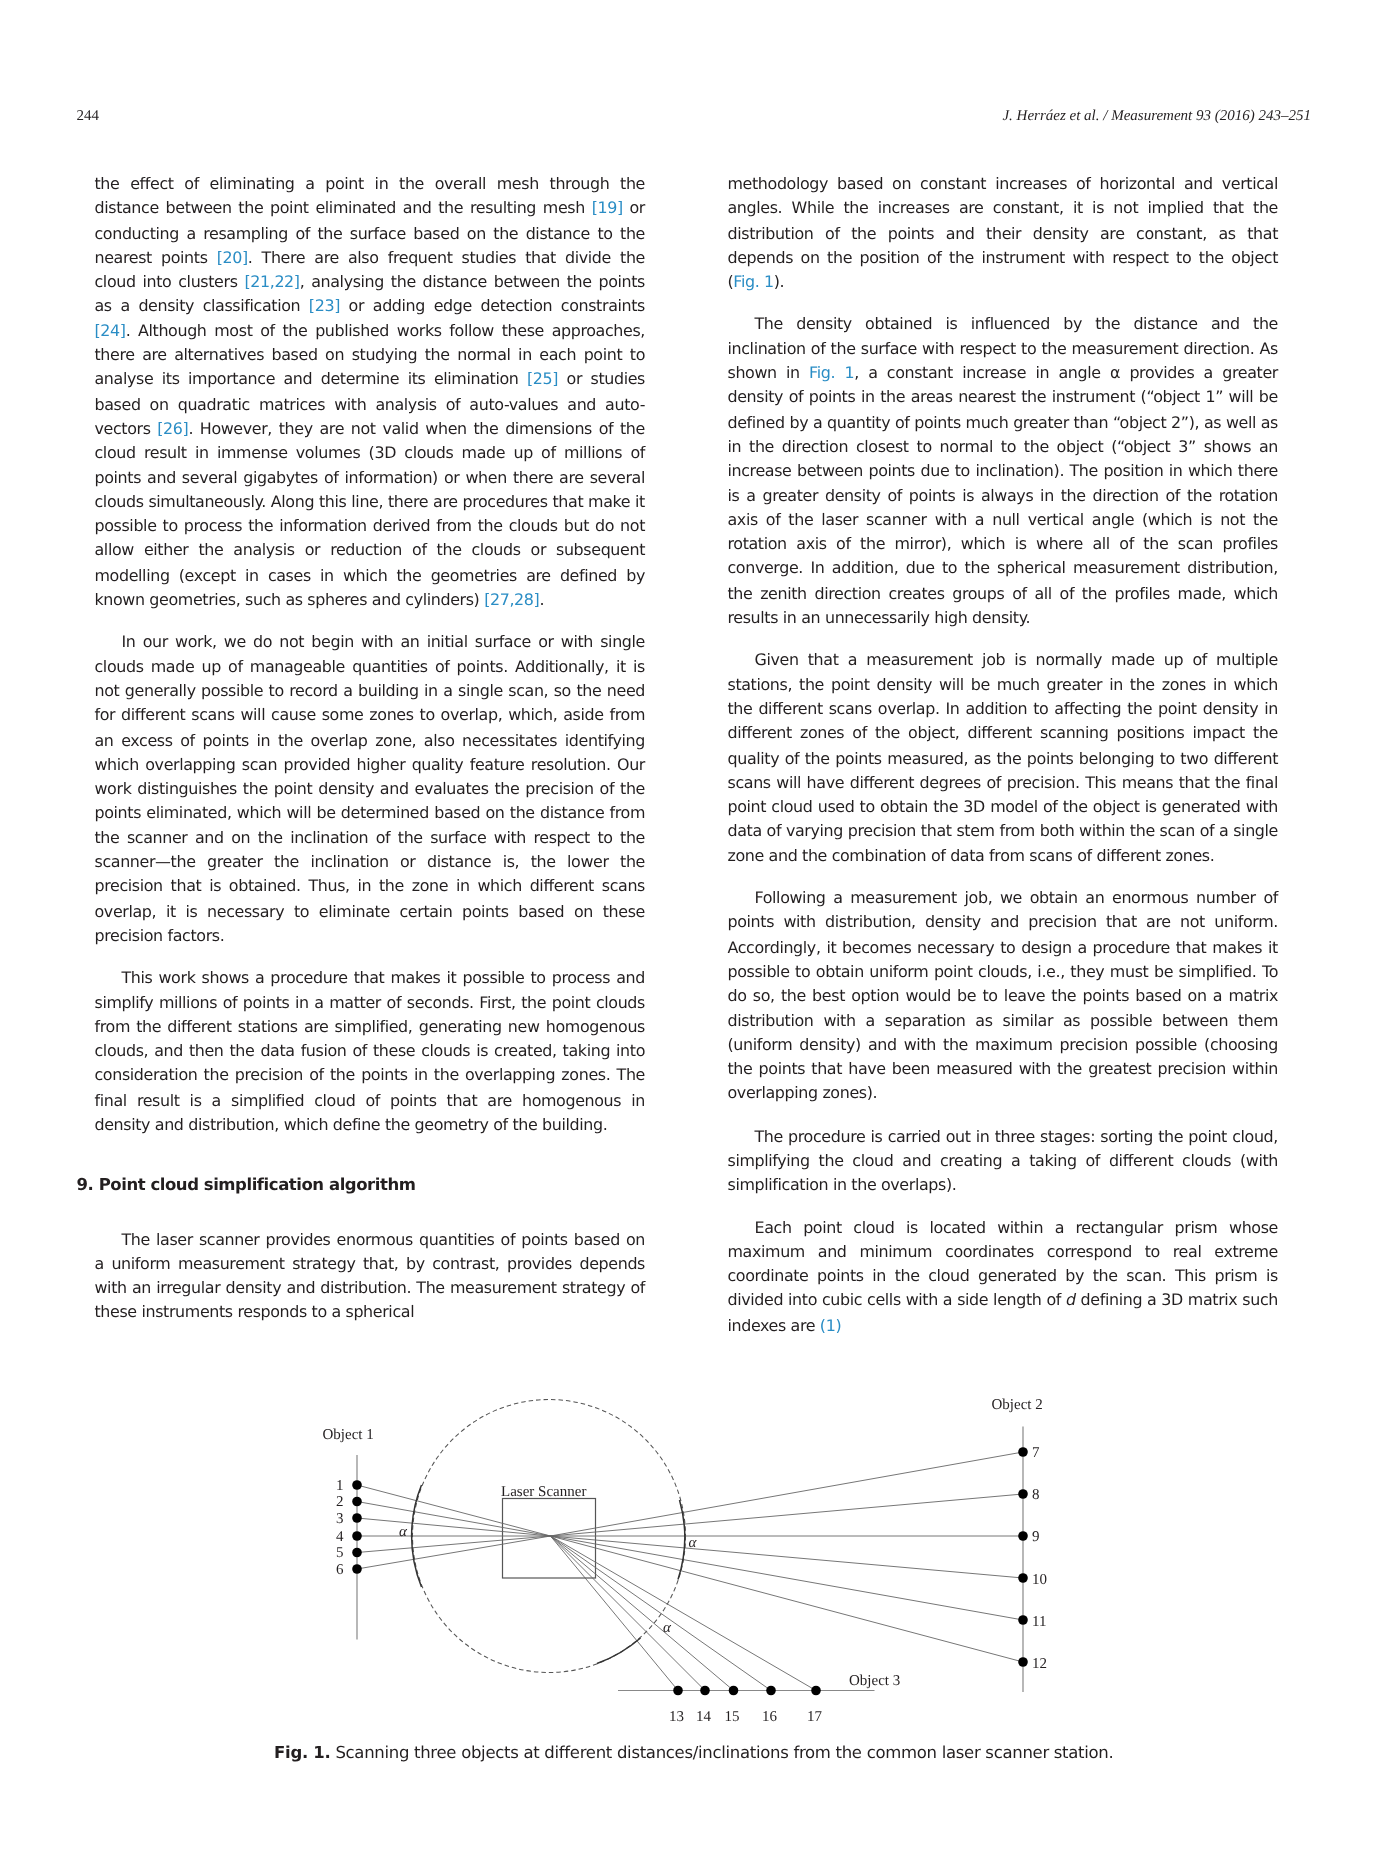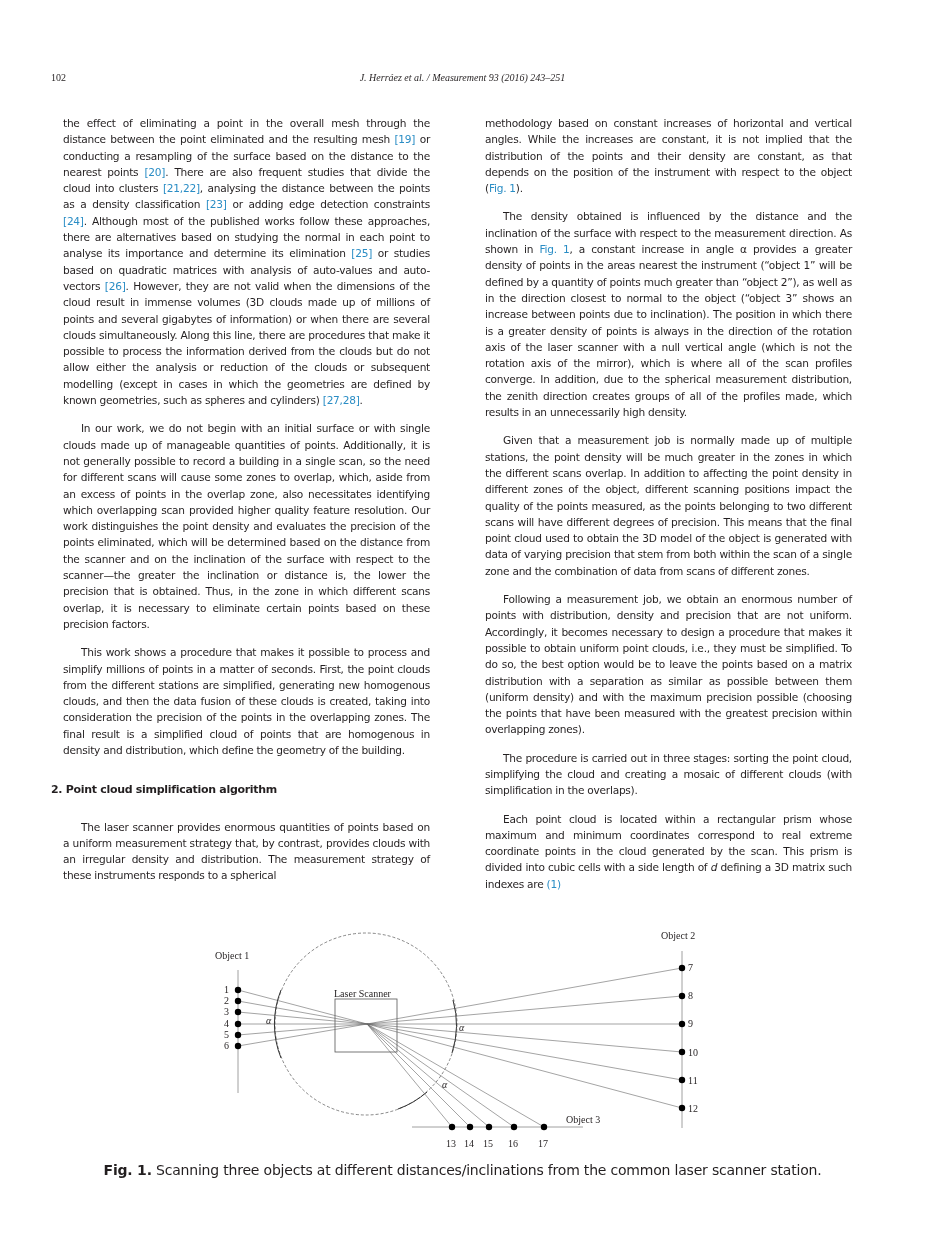--- a/index.html
+++ b/index.html
@@ -1,58 +1,58 @@
 <!DOCTYPE html>
 <html><head>
   <meta charset="utf-8">
   <style>
     html, body { margin: 0; padding: 0; background: #ffffff; }
     body { width: 925px; height: 1234px; position: relative; overflow: hidden; color: #231f20; }
     .page { position: absolute; left: 0; top: 0; width: 925px; height: 1234px; }
     .running-head { position: absolute; top: 72px; left: 51px; right: 51px; height: 14px; font-family: "Liberation Serif", serif; font-size: 10px; }
     .page-num { position: absolute; left: 0; top: 0; }
-    .journal-ref { position: absolute; left: 0; right: 0; text-align: center; font-style: italic; }
+    .journal-ref { position: absolute; left: 0; right: 0; text-align: right; font-style: italic; }
     .col { position: absolute; top: 103px; width: 391px; font-family: "DejaVu Sans", sans-serif; font-size: 10.6px; line-height: 16.3px; text-align: justify; letter-spacing: -0.25px; }
     .col-left { left: 51px; }
     .col-right { left: 473px; }
     .col p { margin: 12px; text-indent: 0; }
     .col p.indent { text-indent: 18px; }
     .link { color: #2a8dc5; }
     .section-heading { font-weight: bold; font-size: 11px; margin: 24px 0 20px 0 !important; letter-spacing: -0.3px; }
     .subsection-heading { font-style: italic; margin: 20px 0 16px 0 !important; }
     .figure { position: absolute; left: 0; top: 920px; width: 925px; height: 240px; }
     .figure svg { position: absolute; left: 0; top: 0; }
     .fig-text { font-family: "Liberation Serif", serif; font-size: 10px; fill: #231f20; }
-    .caption { position: absolute; top: 1162px; left: 0; width: 925px; text-align: center; font-family: "DejaVu Sans", sans-serif; font-size: 14px; letter-spacing: -0.2px; }
+    .caption { position: absolute; top: 1162px; left: 0; width: 925px; text-align: center; font-family: "DejaVu Sans", sans-serif; font-size: 11px; letter-spacing: -0.2px; }
     .caption b { font-weight: bold; }
   </style>
 </head>
 <body>
 
 <div class="page">
 
   <div class="running-head">
-    <span class="page-num">102</span>
+    <span class="page-num">244</span>
     <span class="journal-ref">J. Herráez et al. / Measurement 93 (2016) 243–251</span>
   </div>
 
   <div class="col col-left">
     <p><span>the effect of eliminating a point in the overall mesh through the distance between the point eliminated and the resulting mesh </span><span class="link">[19]</span><span> or conducting a resampling of the surface based on the distance to the nearest points </span><span class="link">[20]</span><span>. There are also frequent studies that divide the cloud into clusters </span><span class="link">[21,22]</span><span>, analysing the distance between the points as a density classification </span><span class="link">[23]</span><span> or adding edge detection constraints </span><span class="link">[24]</span><span>. Although most of the published works follow these approaches, there are alternatives based on studying the normal in each point to analyse its importance and determine its elimination </span><span class="link">[25]</span><span> or studies based on quadratic matrices with analysis of auto-values and auto-vectors </span><span class="link">[26]</span><span>. However, they are not valid when the dimensions of the cloud result in immense volumes (3D clouds made up of millions of points and several gigabytes of information) or when there are several clouds simultaneously. Along this line, there are procedures that make it possible to process the information derived from the clouds but do not allow either the analysis or reduction of the clouds or subsequent modelling (except in cases in which the geometries are defined by known geometries, such as spheres and cylinders) </span><span class="link">[27,28]</span><span>.</span></p>
     <p class="indent">In our work, we do not begin with an initial surface or with single clouds made up of manageable quantities of points. Additionally, it is not generally possible to record a building in a single scan, so the need for different scans will cause some zones to overlap, which, aside from an excess of points in the overlap zone, also necessitates identifying which overlapping scan provided higher quality feature resolution. Our work distinguishes the point density and evaluates the precision of the points eliminated, which will be determined based on the distance from the scanner and on the inclination of the surface with respect to the scanner—the greater the inclination or distance is, the lower the precision that is obtained. Thus, in the zone in which different scans overlap, it is necessary to eliminate certain points based on these precision factors.</p>
     <p class="indent">This work shows a procedure that makes it possible to process and simplify millions of points in a matter of seconds. First, the point clouds from the different stations are simplified, generating new homogenous clouds, and then the data fusion of these clouds is created, taking into consideration the precision of the points in the overlapping zones. The final result is a simplified cloud of points that are homogenous in density and distribution, which define the geometry of the building.</p>
-    <p class="section-heading">2. Point cloud simplification algorithm</p>
-    <p class="indent">The laser scanner provides enormous quantities of points based on a uniform measurement strategy that, by contrast, provides clouds with an irregular density and distribution. The measurement strategy of these instruments responds to a spherical</p>
+    <p class="section-heading">9. Point cloud simplification algorithm</p>
+    <p class="indent">The laser scanner provides enormous quantities of points based on a uniform measurement strategy that, by contrast, provides depends with an irregular density and distribution. The measurement strategy of these instruments responds to a spherical</p>
   </div>
 
   <div class="col col-right">
     <p><span>methodology based on constant increases of horizontal and vertical angles. While the increases are constant, it is not implied that the distribution of the points and their density are constant, as that depends on the position of the instrument with respect to the object (</span><span class="link">Fig. 1</span><span>).</span></p>
     <p class="indent"><span>The density obtained is influenced by the distance and the inclination of the surface with respect to the measurement direction. As shown in </span><span class="link">Fig. 1</span><span>, a constant increase in angle α provides a greater density of points in the areas nearest the instrument (“object 1” will be defined by a quantity of points much greater than “object 2”), as well as in the direction closest to normal to the object (“object 3” shows an increase between points due to inclination). The position in which there is a greater density of points is always in the direction of the rotation axis of the laser scanner with a null vertical angle (which is not the rotation axis of the mirror), which is where all of the scan profiles converge. In addition, due to the spherical measurement distribution, the zenith direction creates groups of all of the profiles made, which results in an unnecessarily high density.</span></p>
     <p class="indent">Given that a measurement job is normally made up of multiple stations, the point density will be much greater in the zones in which the different scans overlap. In addition to affecting the point density in different zones of the object, different scanning positions impact the quality of the points measured, as the points belonging to two different scans will have different degrees of precision. This means that the final point cloud used to obtain the 3D model of the object is generated with data of varying precision that stem from both within the scan of a single zone and the combination of data from scans of different zones.</p>
     <p class="indent">Following a measurement job, we obtain an enormous number of points with distribution, density and precision that are not uniform. Accordingly, it becomes necessary to design a procedure that makes it possible to obtain uniform point clouds, i.e., they must be simplified. To do so, the best option would be to leave the points based on a matrix distribution with a separation as similar as possible between them (uniform density) and with the maximum precision possible (choosing the points that have been measured with the greatest precision within overlapping zones).</p>
-    <p class="indent">The procedure is carried out in three stages: sorting the point cloud, simplifying the cloud and creating a mosaic of different clouds (with simplification in the overlaps).</p>
+    <p class="indent">The procedure is carried out in three stages: sorting the point cloud, simplifying the cloud and creating a taking of different clouds (with simplification in the overlaps).</p>
     <p class="indent"><span>Each point cloud is located within a rectangular prism whose maximum and minimum coordinates correspond to real extreme coordinate points in the cloud generated by the scan. This prism is divided into cubic cells with a side length of </span><i>d</i><span> defining a 3D matrix such indexes are </span><span class="link">(1)</span></p>
   </div>
 
   <div class="figure">
     <svg width="925" height="240" viewBox="0 920 925 240">
 
       <circle cx="366" cy="1024" r="91" fill="none" stroke="#555" stroke-width="0.7" stroke-dasharray="3,2"></circle>
 
       <rect x="335" y="999" width="62" height="53" fill="none" stroke="#555" stroke-width="0.8"></rect>
       <text class="fig-text" x="334" y="997">Laser Scanner</text>

